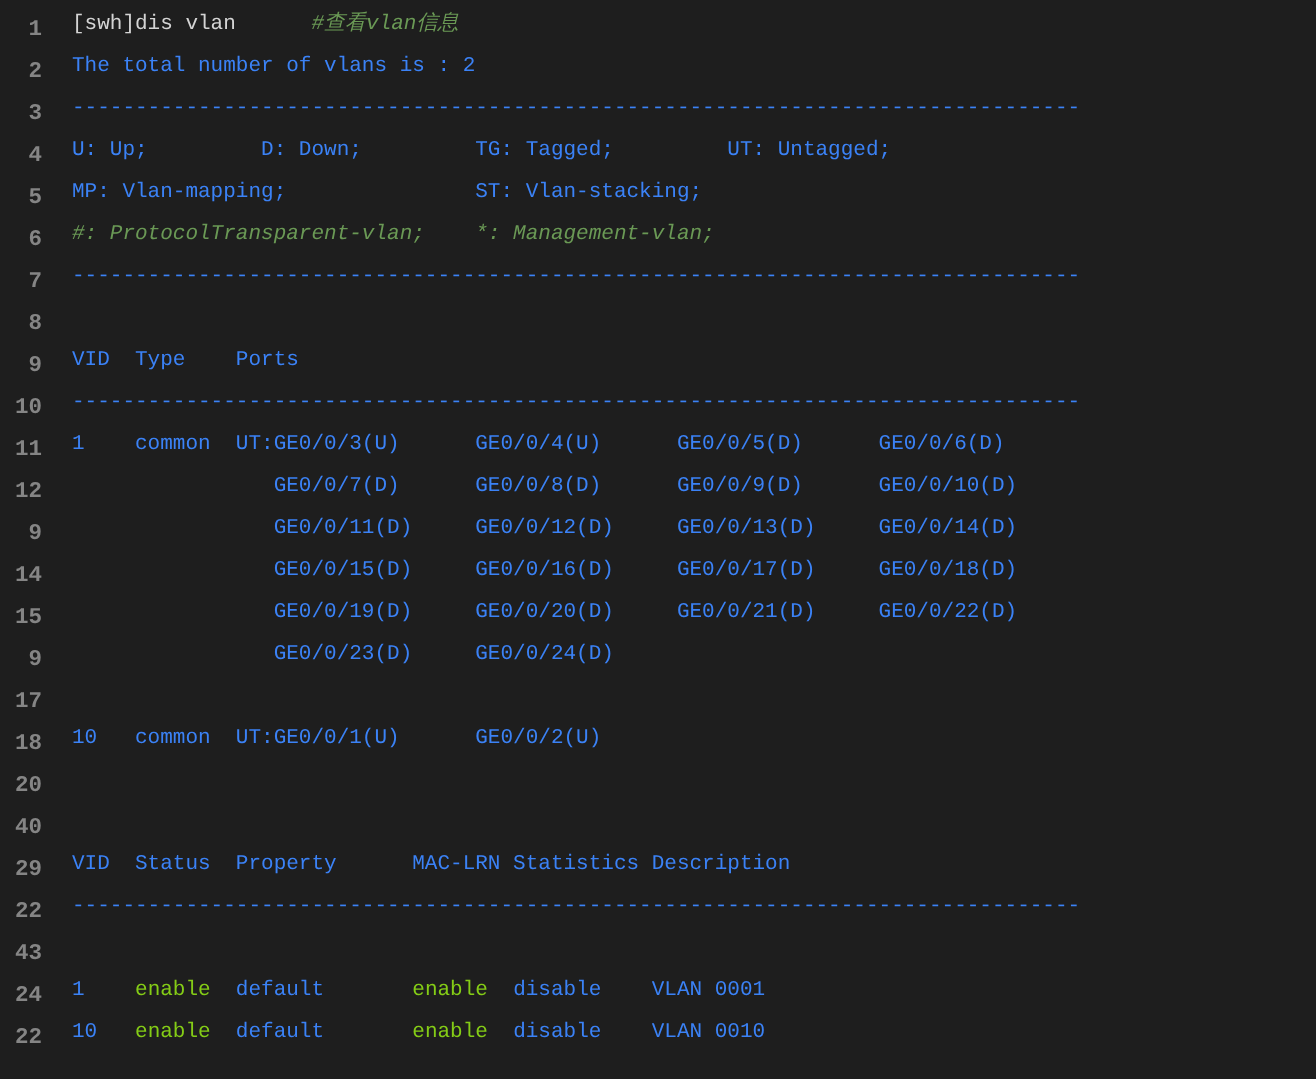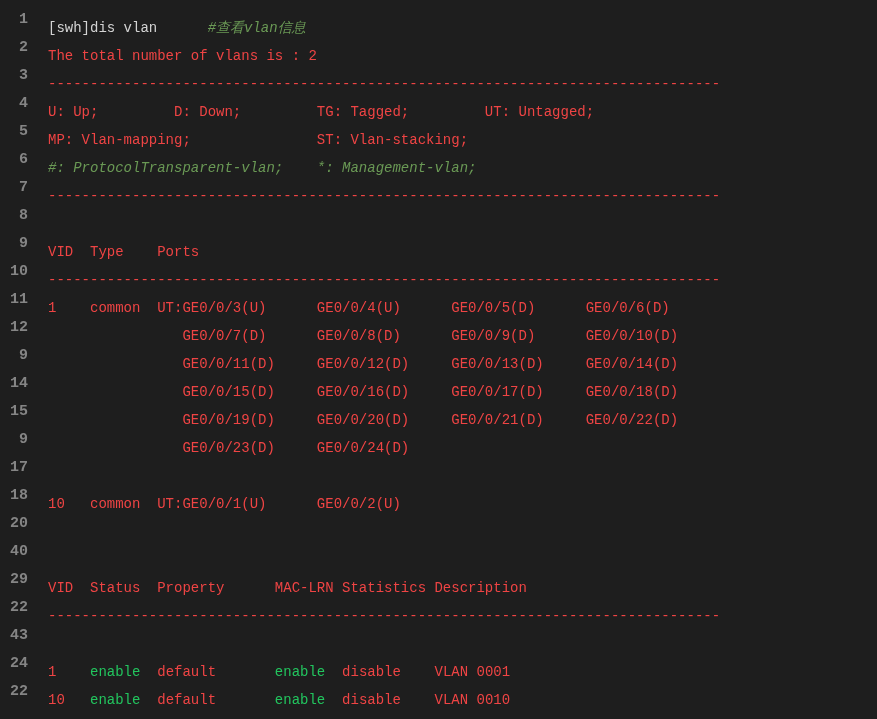--- a/index.html
+++ b/index.html
@@ -29,41 +29,41 @@
       user-select: none;
       min-width: 40px;
     }
     .gutter .ln {
       height: 28px;
       line-height: 28px;
       font-size: 15px;
       font-weight: bold;
     }
     .code {
-      padding: 14px 0;
+      padding: 2px 0;
       flex: 1;
       white-space: pre;
     }
     .line {
       height: 28px;
       line-height: 28px;
       padding-left: 8px;
     }
     .cmd {
       color: #d4d4d4;
     }
     .comment {
       color: #6a9955;
       font-style: italic;
     }
     .keyword-enable {
-      color: #22c55e;
+      color: #84cc16;
     }
     .normal {
-      color: #ef4444;
+      color: #3b82f6;
     }
   </style>
 </head>
 <body>
 
 <div class="editor">
   <div class="gutter" id="gutter">
       <div class="ln">1</div>
       <div class="ln">2</div>
       <div class="ln">3</div>

